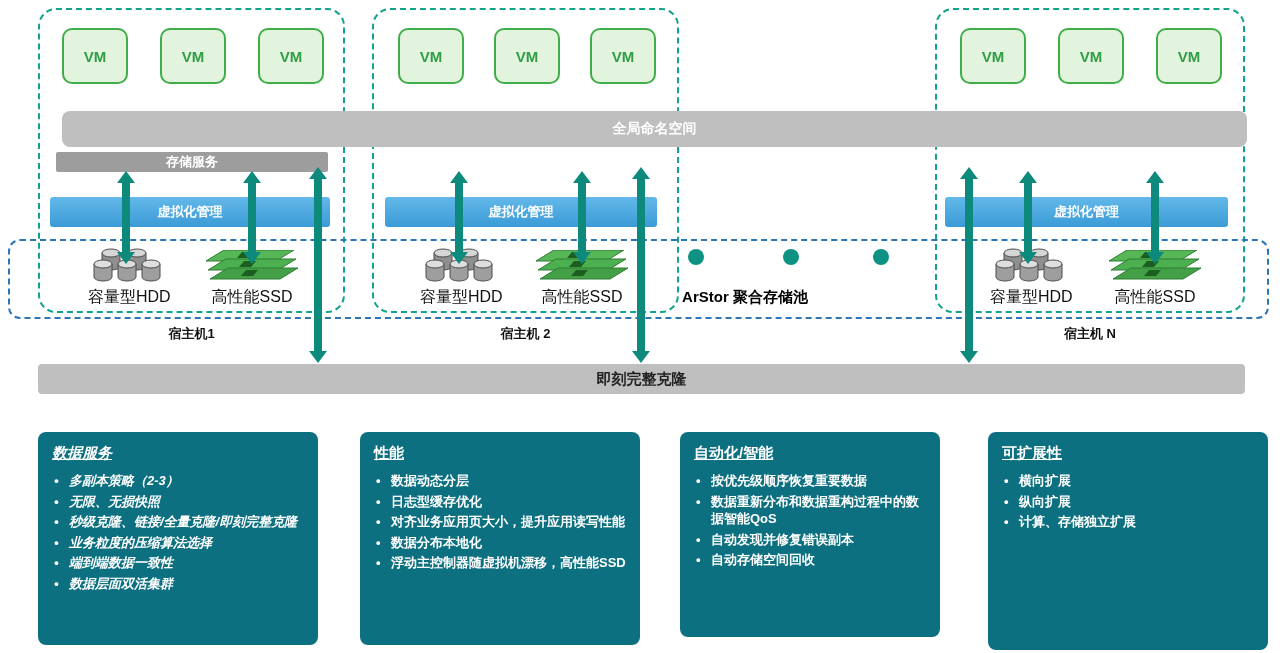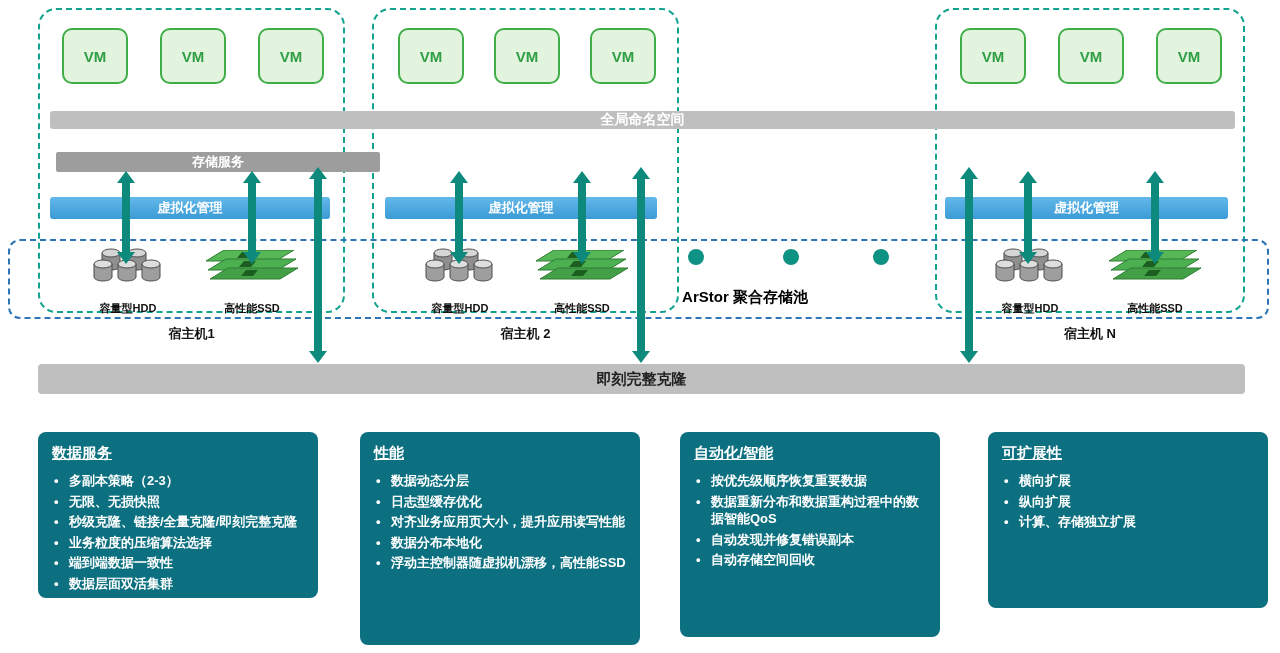--- a/index.html
+++ b/index.html
@@ -9,55 +9,55 @@
   .host{position:absolute;top:8px;height:305px;border:2px dashed #12a38e;border-radius:18px;box-sizing:border-box;}
   .host1{left:38px;width:307px;}
   .host2{left:372px;width:307px;}
   .hostN{left:935px;width:310px;}
 
   .vm{position:absolute;top:28px;width:66px;height:56px;border:2px solid #3fae49;border-radius:10px;
       background:#e2f3de;color:#2f9e44;font-weight:bold;font-size:15px;
       display:flex;align-items:center;justify-content:center;box-sizing:border-box;z-index:2;}
 
   .bar{position:absolute;display:flex;align-items:center;justify-content:center;font-weight:bold;color:#fff;z-index:3;}
-  .gray-bar{left:50px;top:111px;width:1185px;height:18px;background:#bfbfbf;border-radius:3px;font-size:14px;}
-  .svc-bar{left:56px;top:152px;width:324px;height:20px;background:#9d9d9d;border-radius:2px;font-size:13px;}
-  .blue-bar{height:22px;background:linear-gradient(#63b8e9,#3b9bd6);border-radius:3px;font-size:13px;top:197px;}
+  .gray-bar{left:62px;top:111px;width:1185px;height:36px;background:#bfbfbf;border-radius:8px;font-size:14px;}
+  .svc-bar{left:56px;top:152px;width:272px;height:20px;background:#9d9d9d;border-radius:2px;font-size:13px;}
+  .blue-bar{height:30px;background:linear-gradient(#63b8e9,#3b9bd6);border-radius:3px;font-size:13px;top:197px;}
   .blue1{left:50px;width:280px;}
   .blue2{left:385px;width:272px;}
   .blue3{left:945px;width:283px;}
   .net-bar{left:38px;top:364px;width:1207px;height:30px;background:#bfbfbf;border-radius:4px;
            color:#222;font-size:15px;z-index:3;}
 
   .pool{position:absolute;left:8px;top:239px;width:1261px;height:80px;border:2px dashed #2e75b6;
         border-radius:12px;box-sizing:border-box;z-index:1;}
   .pool-label{position:absolute;left:639px;top:288px;width:212px;text-align:center;
               font-weight:bold;font-size:15px;color:#000000;z-index:4;}
   .dot{position:absolute;top:249px;width:16px;height:16px;border-radius:50%;background:#0e9283;z-index:4;}
 
   .varrow{position:absolute;width:8px;background:#0e8a7c;z-index:6;}
   .varrow::before,.varrow::after{content:"";position:absolute;left:-5px;
         border-left:9px solid transparent;border-right:9px solid transparent;}
   .varrow::before{top:-11px;border-bottom:12px solid #0e8a7c;}
   .varrow::after{bottom:-11px;border-top:12px solid #0e8a7c;}
 
   .media{position:absolute;text-align:center;z-index:4;}
-  .media-label{font-weight:bold;font-size:11px;color:#111;margin-top:15px;white-space:nowrap;}
+  .media-label{font-weight:normal;font-size:16px;color:#111;margin-top:1px;white-space:nowrap;}
 
   .host-label{position:absolute;top:325px;text-align:center;font-weight:bold;font-size:13px;color:#111;}
   .hl1{left:38px;width:307px;}
   .hl2{left:372px;width:307px;}
   .hl3{left:935px;width:310px;}
 
   .feature{position:absolute;top:432px;background:#0d7080;border-radius:8px;color:#fff;
            padding:12px 14px 10px 14px;box-sizing:border-box;}
-  .f1{left:38px;width:280px;height:166px;}
+  .f1{left:38px;width:280px;height:213px;font-style:italic;}
   .f2{left:360px;width:280px;height:213px;}
   .f3{left:680px;width:260px;height:205px;}
-  .f4{left:988px;width:280px;height:176px;}
+  .f4{left:988px;width:280px;height:218px;}
   .feature-title{font-weight:bold;font-size:15px;text-decoration:underline;margin-bottom:9px;}
   .feature-list{list-style:none;margin:0;padding:0;font-size:13px;font-weight:bold;}
   .feature-list li{position:relative;padding-left:17px;margin-bottom:3px;line-height:1.35;}
   .feature-list li::before{content:"•";position:absolute;left:2px;}
 </style>
 </head>
 <body>
 
 <div id="stage">
 

